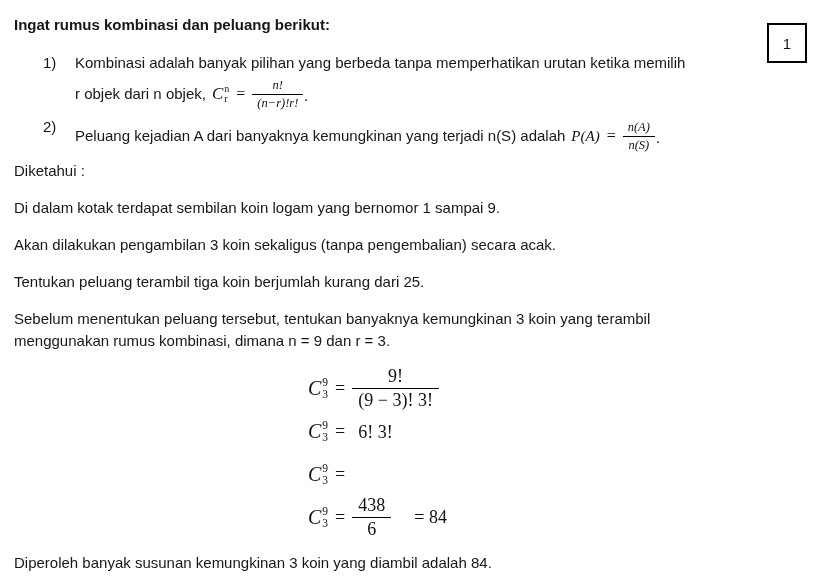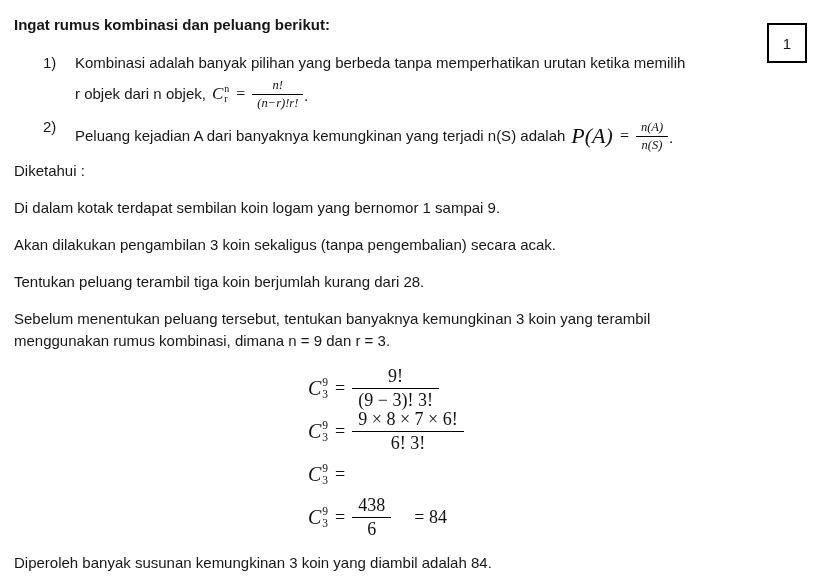--- a/index.html
+++ b/index.html
@@ -47,21 +47,21 @@
   .eqsign { margin: 0 7px; }
   .mtail { align-self: flex-end; margin: 0 0 9px 1px; }
 
   
   .inline-math { display: inline-flex; align-items: center; margin-left: 6px; }
   .inline-math .c-base { font-size: 17px; }
   .inline-math .stack span { font-size: 10px; }
   .inline-math .eqsign { font-size: 16px; }
   .inline-math .frac { font-size: 12.5px; }
   .inline-math .frac .num, .inline-math .frac .den { font-style: italic; }
-  .inline-math .lhs { font-size: 22px; font-style: italic; text-align: center; }
+  .inline-math .lhs { font-size: 15px; font-style: italic; text-align: center; }
   .inline-math .mtail { font-size: 15px; margin-bottom: 6px; }
 
   .para-block { margin-top: 4px; }
   .para { margin: 0 0 15px 0; line-height: 22px; max-width: 724px; }
 
   
   .equations { margin: 4px 0 0 294px; }
   .eq-row { display: flex; align-items: center; height: 43px; font-family: "Liberation Serif", "DejaVu Serif", serif; font-size: 18px; color: #111; }
   .eq-row .c-base { font-size: 20px; }
   .eq-row .stack span { font-size: 11.5px; }
@@ -126,21 +126,21 @@
         </div>
       </div>
     </div>
 
   </div>
 
   <div class="para-block">
     <p class="para">Diketahui :</p>
     <p class="para">Di dalam kotak terdapat sembilan koin logam yang bernomor 1 sampai 9.</p>
     <p class="para">Akan dilakukan pengambilan 3 koin sekaligus (tanpa pengembalian) secara acak.</p>
-    <p class="para">Tentukan peluang terambil tiga koin berjumlah kurang dari 28.</p>
+    <p class="para">Tentukan peluang terambil tiga koin berjumlah kurang dari 25.</p>
     <p class="para">Sebelum menentukan peluang tersebut, tentukan banyaknya kemungkinan 3 koin yang terambil menggunakan rumus kombinasi, dimana n = 9 dan r = 3.</p>
   </div>
 
   <div class="equations">
 
     <div class="eq-row">
       <span class="cns">
         <span class="c-base">C</span>
         <span class="stack">
           <span class="sup">9</span>
@@ -158,21 +158,20 @@
     <div class="eq-row">
       <span class="cns">
         <span class="c-base">C</span>
         <span class="stack">
           <span class="sup">9</span>
           <span class="sub">3</span>
         </span>
       </span>
       <span class="eqsign">=</span>
       <span class="frac">
-        <span class="num">9 × 8 × 7 × 6!</span>
         <span class="den">6! 3!</span>
       </span>
       <span class="eq-tail"></span>
     </div>
 
     <div class="eq-row">
       <span class="cns">
         <span class="c-base">C</span>
         <span class="stack">
           <span class="sup">9</span>

